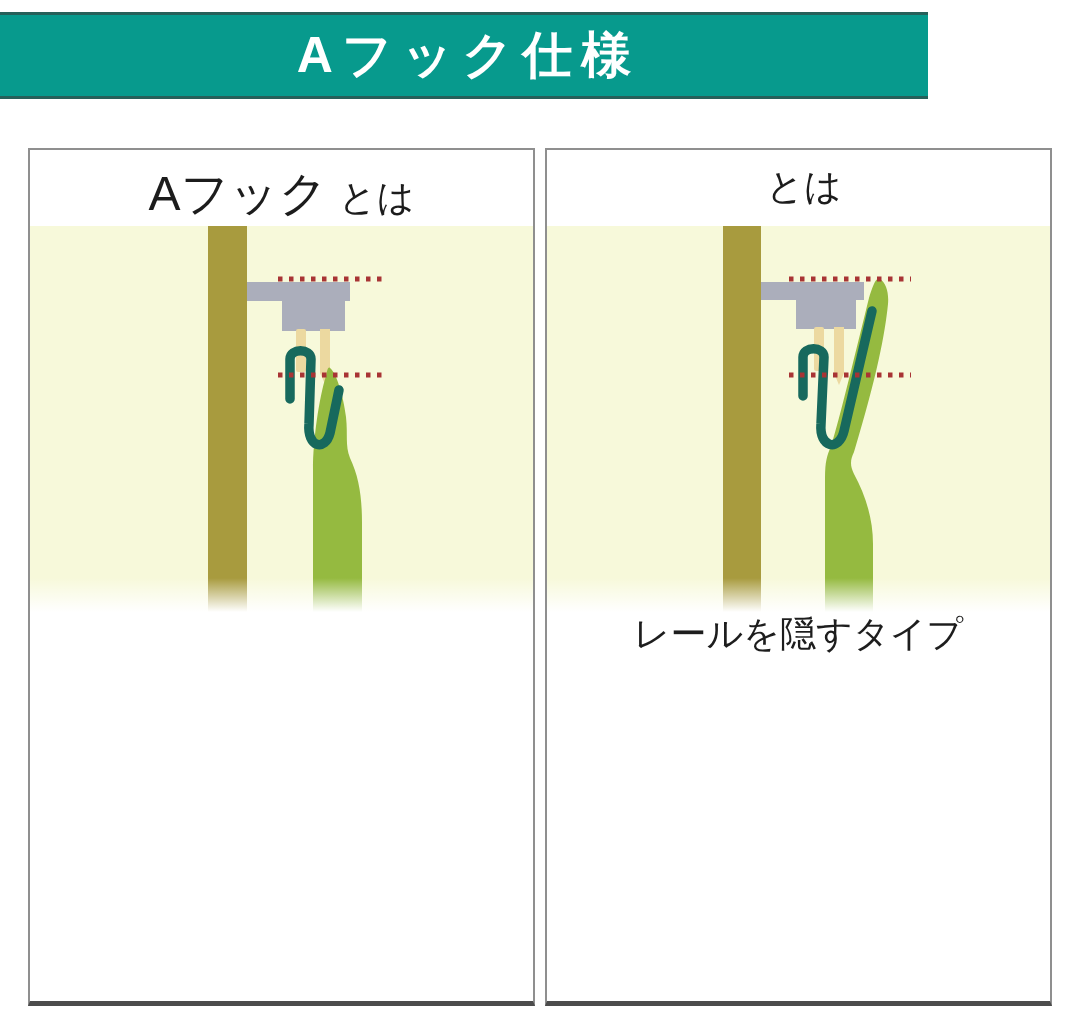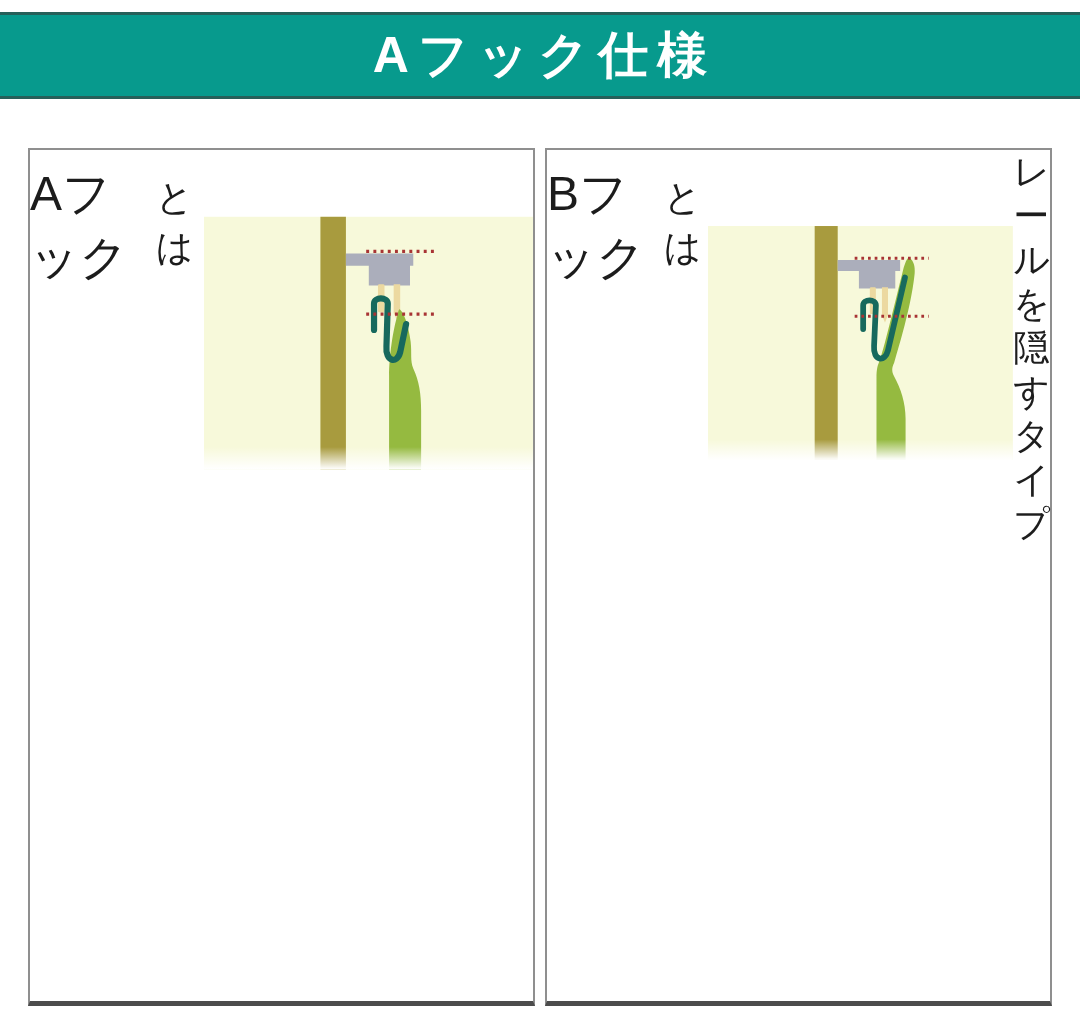--- a/index.html
+++ b/index.html
@@ -1,37 +1,37 @@
 <!DOCTYPE html>
 <html><head>
 <meta charset="utf-8">
 <style>
   html,body{margin:0;padding:0;}
   body{
     width:1080px;height:1009px;position:relative;overflow:hidden;
     background:#ffffff;font-family:"Liberation Sans",sans-serif;
   }
   .header{
-    position:absolute;top:12px;left:0;width:1080px;height:87px;
+    position:absolute;top:12px;left:0;width:928px;height:87px;
     box-sizing:border-box;background:#079a8d;
     border-top:3px solid #26605a;border-bottom:3px solid #26605a;
     display:flex;align-items:center;justify-content:center;
   }
   .header-title{
     color:#ffffff;font-size:50px;font-weight:bold;letter-spacing:9px;
     padding-left:9px; 
   }
   .panels{
     position:absolute;top:148px;left:28px;width:1024px;height:858px;
     display:flex;gap:10px;
   }
   .panel{
     width:507px;box-sizing:border-box;background:#ffffff;
     border:2px solid #8f8f8f;border-bottom:5px solid #4c4c4c;
-    display:flex;flex-direction:row;
+    display:flex;flex-direction:column;
   }
   .panel-title{
     height:76px;display:flex;align-items:baseline;justify-content:center;
     color:#1c1c1c;padding-top:12px;box-sizing:border-box;
   }
   .title-main{font-size:48px;font-weight:500;}
   .title-suffix{font-size:37px;font-weight:500;margin-left:11px;}
   .illust{width:100%;height:386px;display:block;}
   .caption{
     flex:1;display:flex;flex-direction:column;align-items:center;
@@ -78,21 +78,20 @@
       <line x1="248" y1="149" x2="354" y2="149" stroke-width="5" stroke-dasharray="4.5 6.5" stroke="#a83434"></line>
       <rect x="0" y="352" width="503" height="34" fill="url(#fadeA)"></rect>
     </svg>
 
     <div class="caption">
     </div>
   </div>
 
   <div class="panel panel-b">
     <div class="panel-title">
-      <span class="title-main">Bフック</span>
         <span class="title-suffix">とは</span>
     </div>
 
     <svg class="illust" viewBox="0 0 503 386">
       <defs>
         <linearGradient id="fadeB" x1="0" y1="0" x2="0" y2="1">
           <stop offset="0" stop-color="#ffffff" stop-opacity="0"></stop>
           <stop offset="1" stop-color="#ffffff" stop-opacity="1"></stop>
         </linearGradient>
       </defs>

